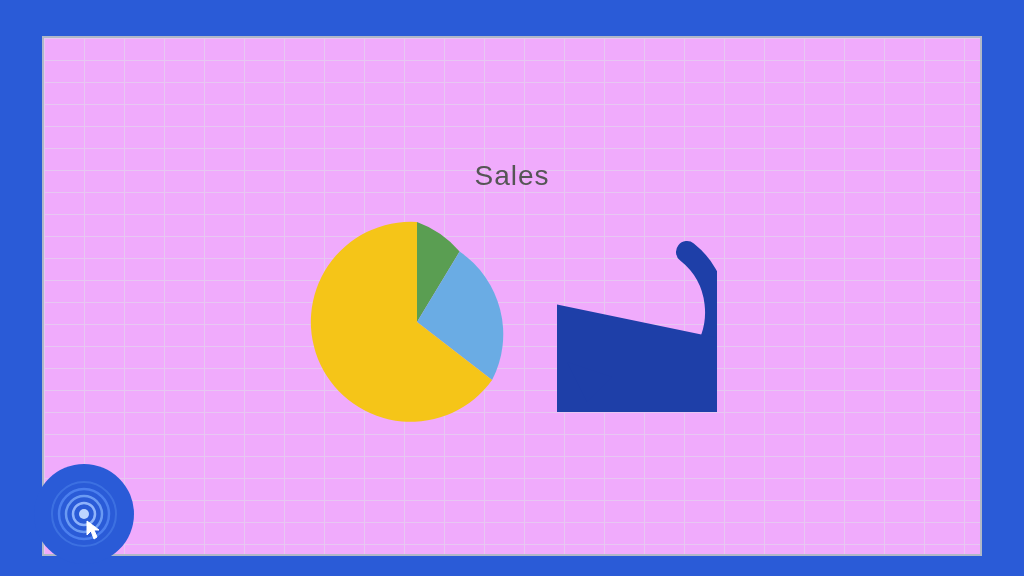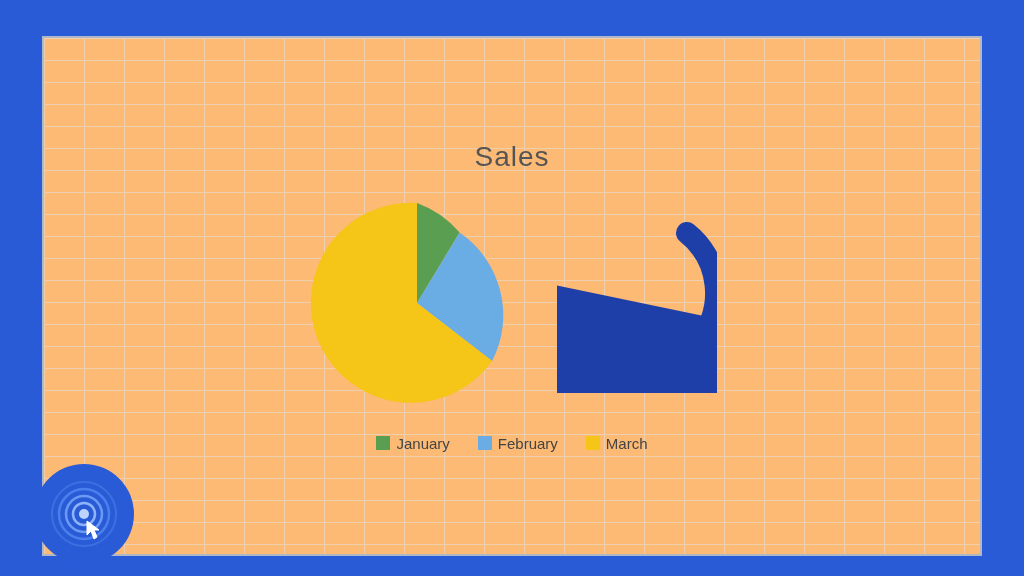--- a/index.html
+++ b/index.html
@@ -10,21 +10,21 @@
       display: flex;
       align-items: center;
       justify-content: center;
       font-family: 'Segoe UI', Arial, sans-serif;
       overflow: hidden;
     }
 
     .spreadsheet-bg {
       width: 940px;
       height: 520px;
-      background: #fdba74;
+      background: #f0abfc;
       border: 2px solid #b0b8c8;
       position: relative;
       display: flex;
       flex-direction: column;
       align-items: center;
       justify-content: center;
       margin-top: 16px;
     }
 
     
@@ -150,34 +150,20 @@
             </marker>
           </defs>
 
           <path d="M 130,20 A 75,75 0 1,1 35,140" fill="none" stroke="#1e3fa8" stroke-width="22" stroke-linecap="round" marker-end="url(#arrowhead)"></path>
 
           <polygon points="10,130 55,145 30,170" fill="#1e3fa8"></polygon>
         </svg>
       </div>
     </div>
 
-    <div class="legend">
-      <div class="legend-item">
-        <span class="legend-color" style="background:#5a9e52;"></span>
-        <span class="legend-label">January</span>
-      </div>
-      <div class="legend-item">
-        <span class="legend-color" style="background:#6aace4;"></span>
-        <span class="legend-label">February</span>
-      </div>
-      <div class="legend-item">
-        <span class="legend-color" style="background:#f5c518;"></span>
-        <span class="legend-label">March</span>
-      </div>
-    </div>
   </div>
 
   <div class="logo-badge">
     <svg width="70" height="70" viewBox="0 0 70 70">
 
       <circle cx="35" cy="35" r="32" fill="none" stroke="#4a7fe8" stroke-width="2" opacity="0.6"></circle>
       <circle cx="35" cy="35" r="25" fill="none" stroke="#5a8ff8" stroke-width="2.5" opacity="0.7"></circle>
       <circle cx="35" cy="35" r="18" fill="none" stroke="#7aaafa" stroke-width="2.5" opacity="0.8"></circle>
       <circle cx="35" cy="35" r="11" fill="none" stroke="#9abcff" stroke-width="2.5" opacity="0.9"></circle>
       <circle cx="35" cy="35" r="5" fill="#bdd4ff"></circle>

